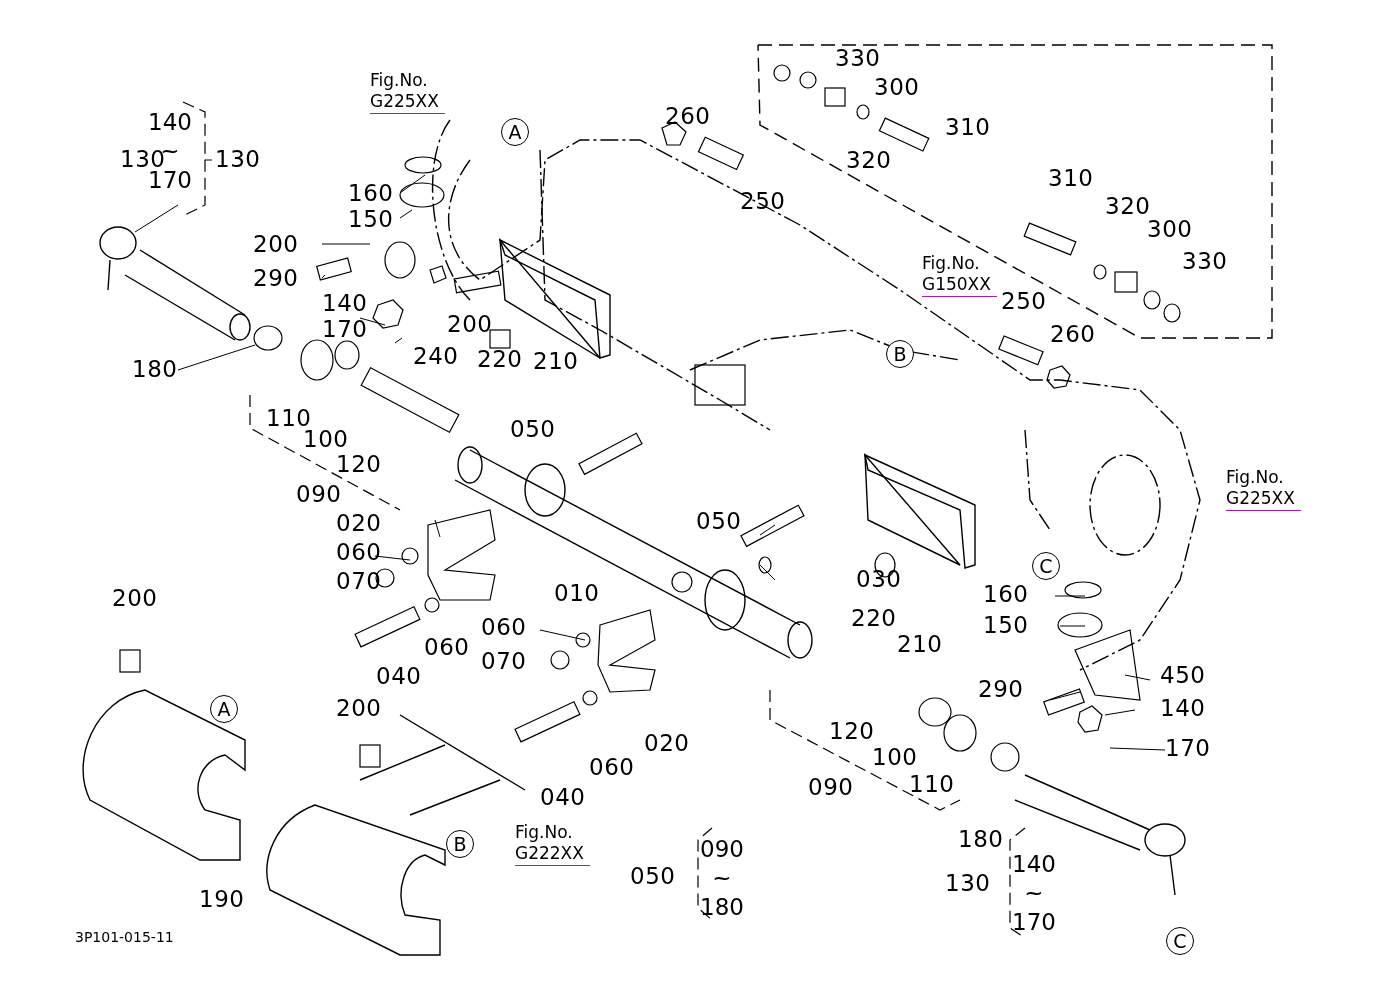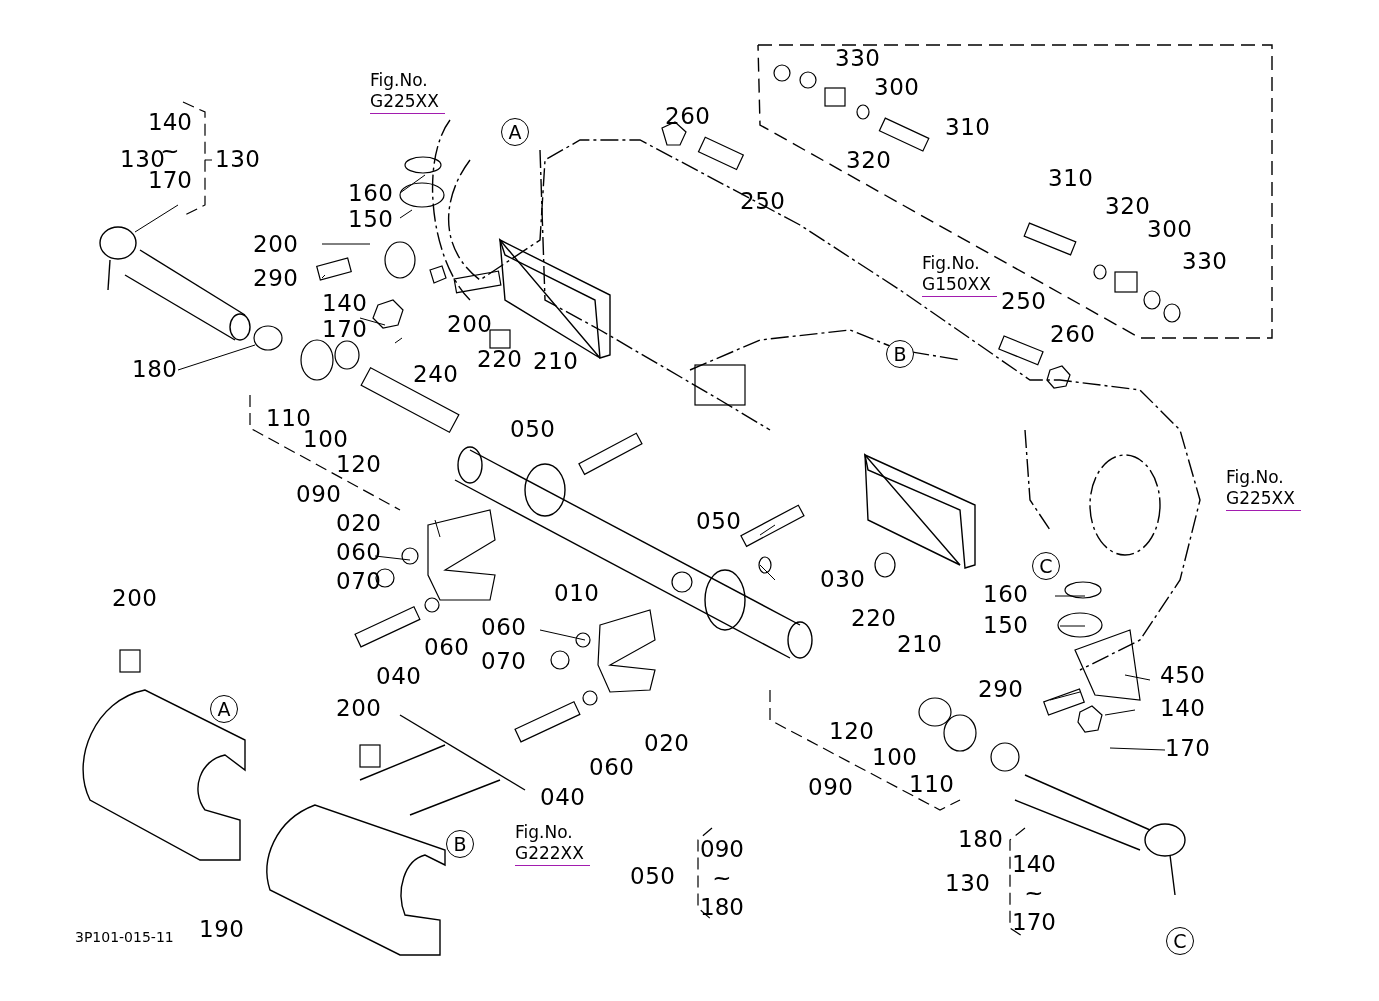--- a/index.html
+++ b/index.html
@@ -167,21 +167,21 @@
   <div>~</div>
   <div>170</div>
 </div>
 
 <div class="lbl" style="left:348px;top:182px">160</div>
 <div class="lbl" style="left:348px;top:208px">150</div>
 <div class="lbl" style="left:253px;top:233px">200</div>
 <div class="lbl" style="left:253px;top:267px">290</div>
 <div class="lbl" style="left:322px;top:292px">140</div>
 <div class="lbl" style="left:322px;top:318px">170</div>
-<div class="lbl" style="left:413px;top:363px">240</div>
+<div class="lbl" style="left:413px;top:345px">240</div>
 <div class="lbl" style="left:447px;top:313px">200</div>
 <div class="lbl" style="left:477px;top:348px">220</div>
 <div class="lbl" style="left:533px;top:350px">210</div>
 <div class="lbl" style="left:132px;top:358px">180</div>
 <div class="lbl" style="left:266px;top:407px">110</div>
 <div class="lbl" style="left:303px;top:428px">100</div>
 <div class="lbl" style="left:336px;top:453px">120</div>
 <div class="lbl" style="left:296px;top:483px">090</div>
 <div class="lbl" style="left:510px;top:418px">050</div>
 
@@ -205,21 +205,21 @@
 <div class="lbl" style="left:424px;top:636px">060</div>
 <div class="lbl" style="left:376px;top:665px">040</div>
 <div class="lbl" style="left:554px;top:582px">010</div>
 <div class="lbl" style="left:481px;top:616px">060</div>
 <div class="lbl" style="left:481px;top:650px">070</div>
 <div class="lbl" style="left:644px;top:732px">020</div>
 <div class="lbl" style="left:589px;top:756px">060</div>
 <div class="lbl" style="left:540px;top:786px">040</div>
 
 <div class="lbl" style="left:696px;top:510px">050</div>
-<div class="lbl" style="left:820px;top:568px">030</div>
+<div class="lbl" style="left:856px;top:568px">030</div>
 <div class="lbl" style="left:851px;top:607px">220</div>
 <div class="lbl" style="left:897px;top:633px">210</div>
 
 <div class="lbl" style="left:983px;top:583px">160</div>
 <div class="lbl" style="left:983px;top:614px">150</div>
 <div class="lbl" style="left:1160px;top:664px">450</div>
 <div class="lbl" style="left:978px;top:678px">290</div>
 <div class="lbl" style="left:1160px;top:697px">140</div>
 <div class="lbl" style="left:1165px;top:737px">170</div>
 
@@ -237,21 +237,21 @@
 </div>
 <div class="lbl" style="left:945px;top:872px">130</div>
 <div class="brk" style="left:1012px;top:850px">
   <div>140</div>
   <div>~</div>
   <div>170</div>
 </div>
 
 <div class="lbl" style="left:112px;top:587px">200</div>
 <div class="lbl" style="left:336px;top:697px">200</div>
-<div class="lbl" style="left:199px;top:918px">190</div>
+<div class="lbl" style="left:199px;top:888px">190</div>
 
 <div class="fig" style="left:370px;top:70px">
   <span>Fig.No.</span>
   <span class="code">G225XX</span>
 </div>
 <div class="fig" style="left:922px;top:253px">
   <span>Fig.No.</span>
   <span class="code">G150XX</span>
 </div>
 <div class="fig" style="left:1226px;top:467px">

